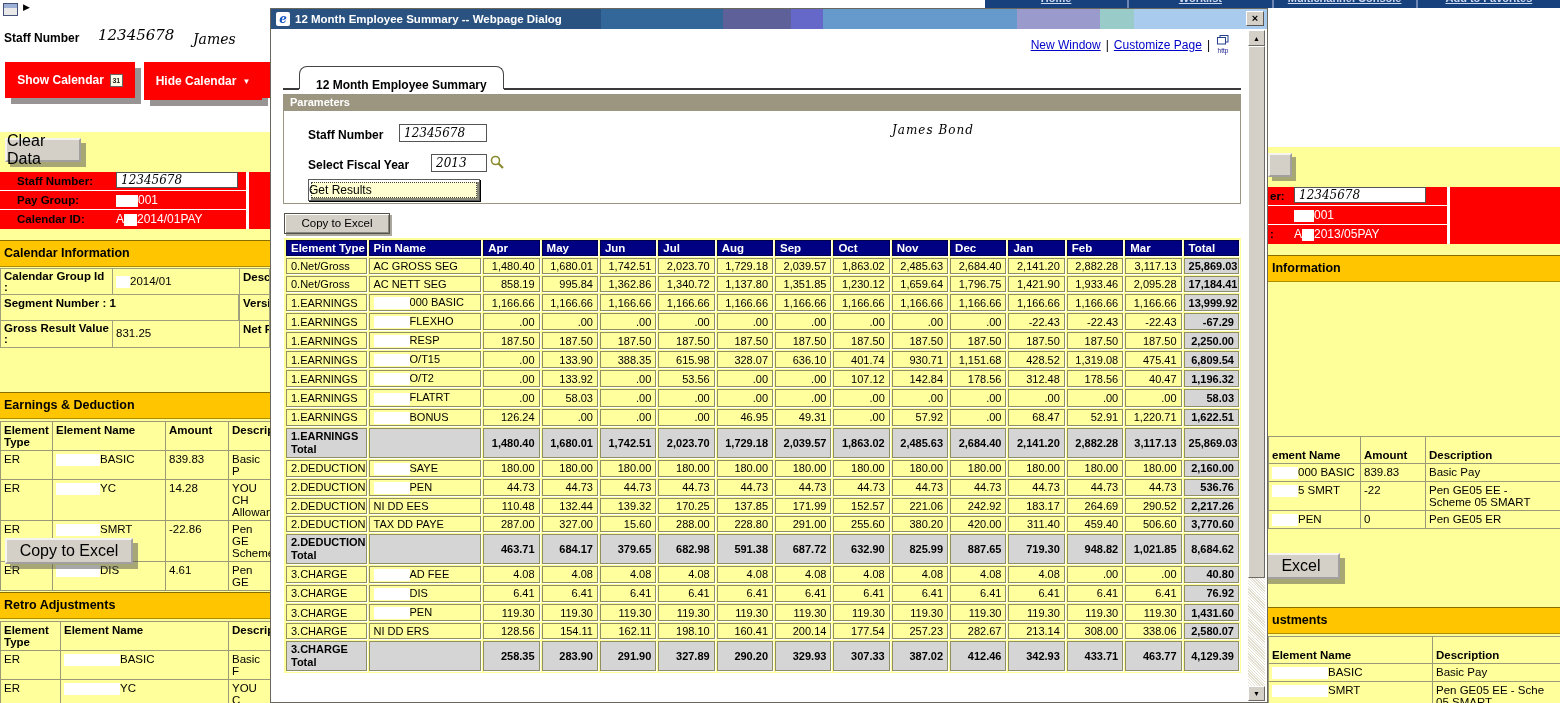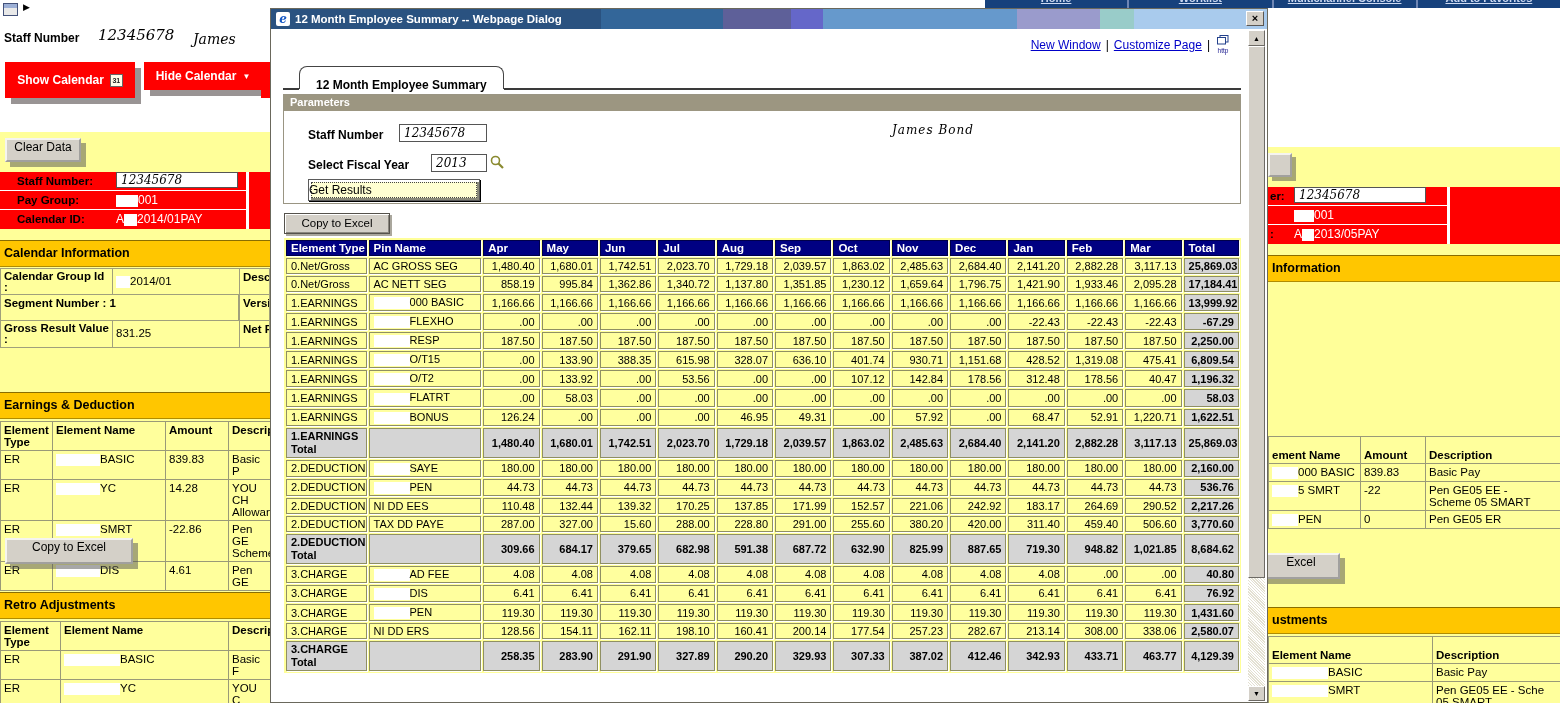--- a/index.html
+++ b/index.html
@@ -16,21 +16,21 @@
 
   
   .ybg{background:#FFFF99}
   .win-ico{left:3px;top:3px;width:15px;height:13px;border:1px solid #44527a;background:linear-gradient(#9db0d6 0 4px,#e9e9e9 4px)}
   .tri{left:23px;top:2px;font-size:9px}
   .lbl-b{font-weight:700}
   .ital{font-family:"DejaVu Serif",serif;font-style:italic}
 
   .btn-red{background:#F00;color:#fff;font-weight:700;font-size:12px;display:flex;align-items:center;justify-content:center;gap:6px;box-shadow:6px 6px 0 rgba(70,60,60,.55);cursor:pointer}
   .cal-ico{width:13px;height:13px;background:#fffde9;border:1px solid #666;font:700 7px/11px "Liberation Sans",sans-serif;text-align:center;color:#222}
-  .btn-gray{background:#D4D0C8;border:2px outset #f5f4f0;font-size:12px;display:flex;justify-content:center;box-shadow:5px 5px 0 rgba(80,80,80,.5);cursor:pointer}
+  .btn-gray{background:#D4D0C8;border:2px outset #f5f4f0;font-size:16px;display:flex;align-items:center;justify-content:center;box-shadow:5px 5px 0 rgba(80,80,80,.5);cursor:pointer}
 
   .redrows{background:#F00}
   .rr{height:19px;line-height:19px;white-space:nowrap;overflow:hidden}
   .rr .rl{display:inline-block;width:116px;font-weight:700;font-size:11.5px;padding-left:17px;color:#000;vertical-align:top}
   .rr .rv{display:inline-block;color:#fff;font-size:12px;vertical-align:top}
   .patch{display:inline-block;background:#fff;height:12px;vertical-align:middle}
   .txt{background:#fff;border:1px solid #555;font-family:"DejaVu Serif",serif;font-style:italic;font-size:12px;padding:0 4px;height:16px}
 
   .gold{background:#FFC600;border-top:1px solid #8a6d00;border-bottom:1px solid #b08c00;font-weight:700;font-size:12.5px;padding:5px 4px 0 4px;height:27px}
 
@@ -106,21 +106,21 @@
 <div class="abs win-ico"></div>
 <div class="abs tri">▶</div>
 <div class="abs lbl-b" style="left:4px;top:31px;font-size:12px">Staff Number</div>
 <div class="abs ital" style="left:98px;top:26px;font-size:15px">12345678</div>
 <div class="abs ital" style="left:193px;top:31px;font-size:14px">James</div>
 
 <div class="abs btn-red" style="left:5px;top:62px;width:130px;height:36px">
   <span>Show Calendar</span>
   <span class="cal-ico">31</span>
 </div>
-<div class="abs btn-red" style="left:144px;top:62px;width:118px;height:28px">
+<div class="abs btn-red" style="left:144px;top:62px;width:118px;height:38px">
   <span>Hide Calendar</span>
   <span style="font-size:8px">▼</span>
 </div>
 <div class="abs" style="left:261px;top:62px;width:9px;height:36px;background:#F00"></div>
 
 <div class="abs ybg" style="left:0;top:132px;width:270px;height:40px"></div>
 <div class="abs btn-gray" style="left:5px;top:138px;width:76px;height:24px">
     <span>Clear Data</span>
   </div>
 
@@ -622,21 +622,21 @@
           <td class="num">380.20</td>
           <td class="num">420.00</td>
           <td class="num">311.40</td>
           <td class="num">459.40</td>
           <td class="num">506.60</td>
           <td class="num ctotal">3,770.60</td>
         </tr>
         <tr class="trow">
           <td class="ctype">2.DEDUCTIONS Total</td>
           <td class="cpin"><span></span></td>
-          <td class="num">309.66</td>
+          <td class="num">463.71</td>
           <td class="num">684.17</td>
           <td class="num">379.65</td>
           <td class="num">682.98</td>
           <td class="num">591.38</td>
           <td class="num">687.72</td>
           <td class="num">632.90</td>
           <td class="num">825.99</td>
           <td class="num">887.65</td>
           <td class="num">719.30</td>
           <td class="num">948.82</td>

